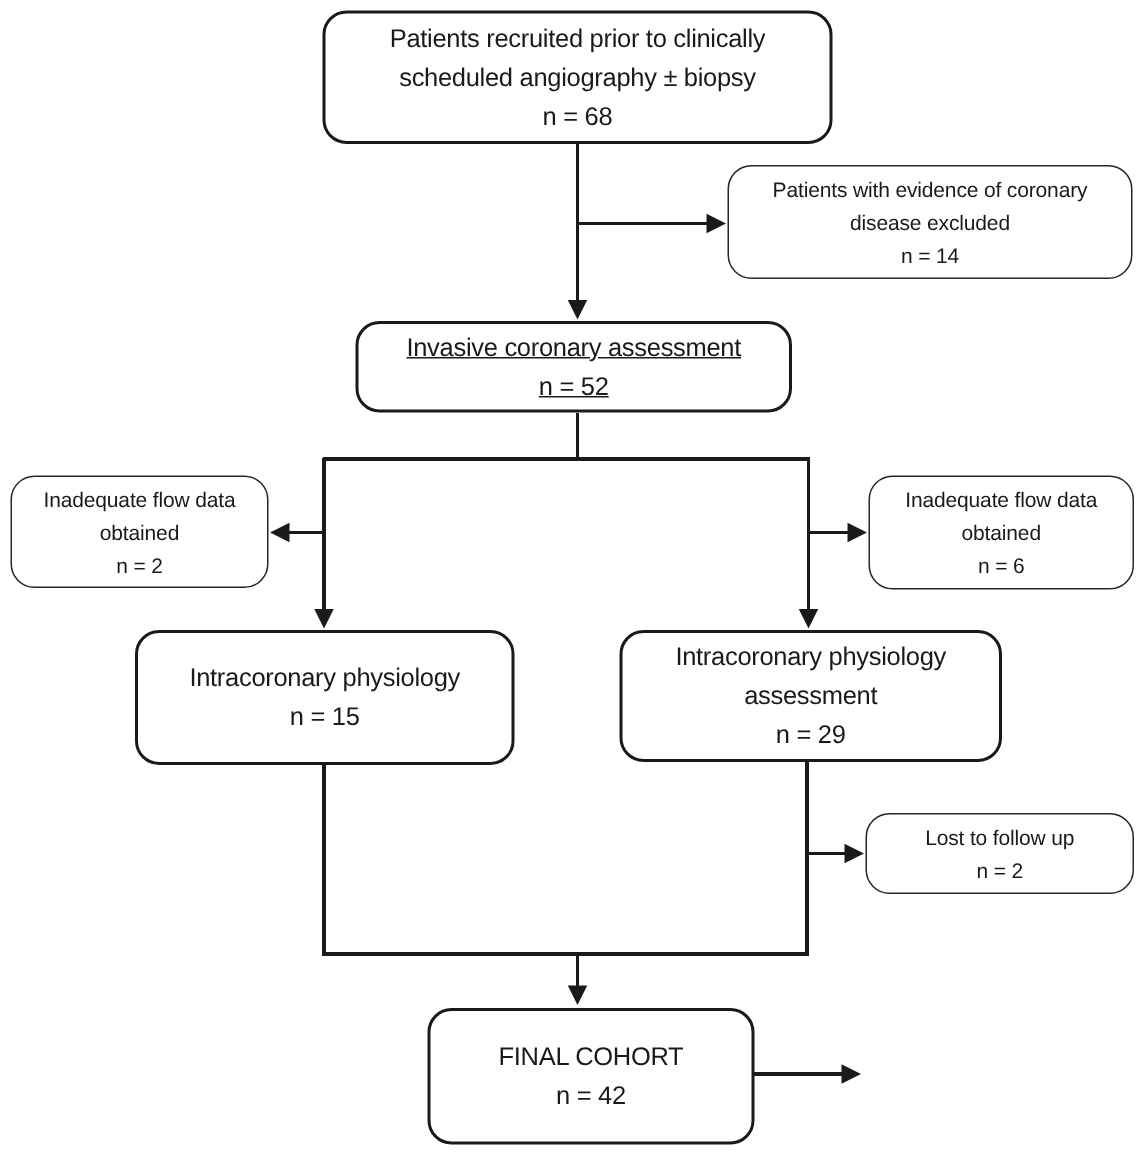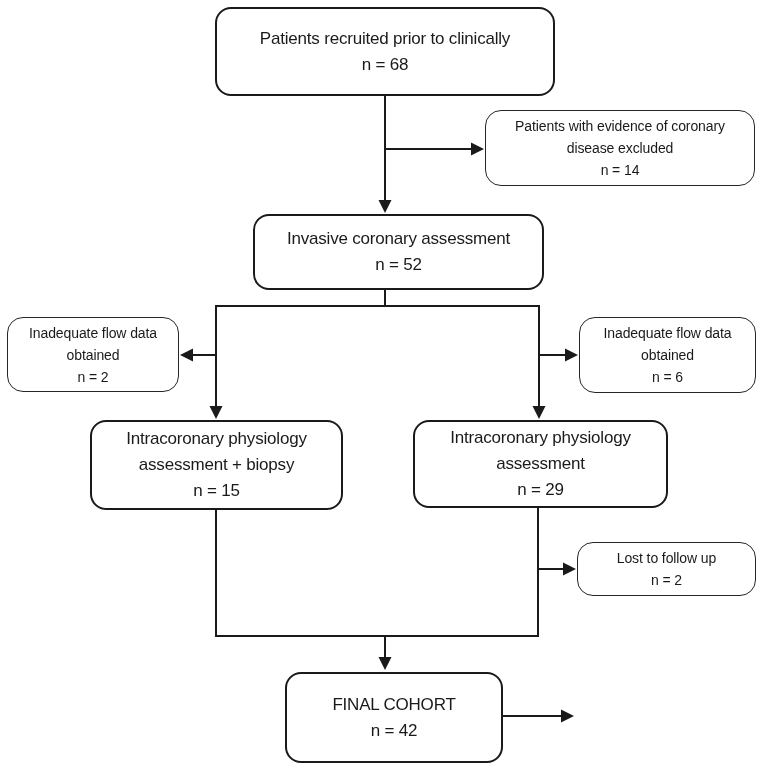--- a/index.html
+++ b/index.html
@@ -41,21 +41,21 @@
     letter-spacing: -0.2px;
   }
   .side {
     border: 1.5px solid #262626;
     font-size: 14px;
     line-height: 22px;
     letter-spacing: -0.1px;
   }
   #box-recruited        { left: 215px; top: 7px;   width: 340px; height: 89px; }
   #box-excluded         { left: 485px; top: 110px; width: 270px; height: 76px; }
-  #box-invasive         { left: 253px; top: 214px; width: 291px; height: 76px; }
+  #box-invasive         { left: 237px; top: 214px; width: 291px; height: 61px; text-decoration: underline; }
   #box-inadequate-left  { left: 7px;   top: 317px; width: 172px; height: 75px; }
   #box-inadequate-right { left: 579px; top: 317px; width: 177px; height: 76px; }
   #box-physio-biopsy    { left: 90px;  top: 420px; width: 253px; height: 90px; }
   #box-physio           { left: 413px; top: 420px; width: 255px; height: 88px; }
   #box-lost             { left: 577px; top: 542px; width: 179px; height: 54px; }
   #box-final            { left: 285px; top: 672px; width: 218px; height: 91px; }
   #box-mortality        { left: 576px; top: 678px; width: 180px; height: 76px; }
   line { stroke: #1a1a1a; stroke-width: 2.5; shape-rendering: crispEdges; }
   polygon { fill: #1a1a1a; }
 </style>
@@ -96,20 +96,21 @@
     <line x1="215" y1="636" x2="539" y2="636"></line>
     <line x1="385" y1="636" x2="385" y2="659"></line>
     <polygon points="385,670 378.5,657 391.5,657"></polygon>
 
     <line x1="490" y1="716" x2="562" y2="716"></line>
     <polygon points="574,716 561,709.5 561,722.5"></polygon>
   </svg>
 
   <div class="node main" id="box-recruited">
     <span>Patients recruited prior to clinically</span>
+    <span>scheduled angiography ± biopsy</span>
     <span>n = 68</span>
   </div>
 
   <div class="node side" id="box-excluded">
     <span>Patients with evidence of coronary</span>
     <span>disease excluded</span>
     <span>n = 14</span>
   </div>
 
   <div class="node main" id="box-invasive">
@@ -124,21 +125,20 @@
   </div>
 
   <div class="node side" id="box-inadequate-right">
     <span>Inadequate flow data</span>
     <span>obtained</span>
     <span>n = 6</span>
   </div>
 
   <div class="node main" id="box-physio-biopsy">
     <span>Intracoronary physiology</span>
-    <span>assessment + biopsy</span>
     <span>n = 15</span>
   </div>
 
   <div class="node main" id="box-physio">
     <span>Intracoronary physiology</span>
     <span>assessment</span>
     <span>n = 29</span>
   </div>
 
   <div class="node side" id="box-lost">

